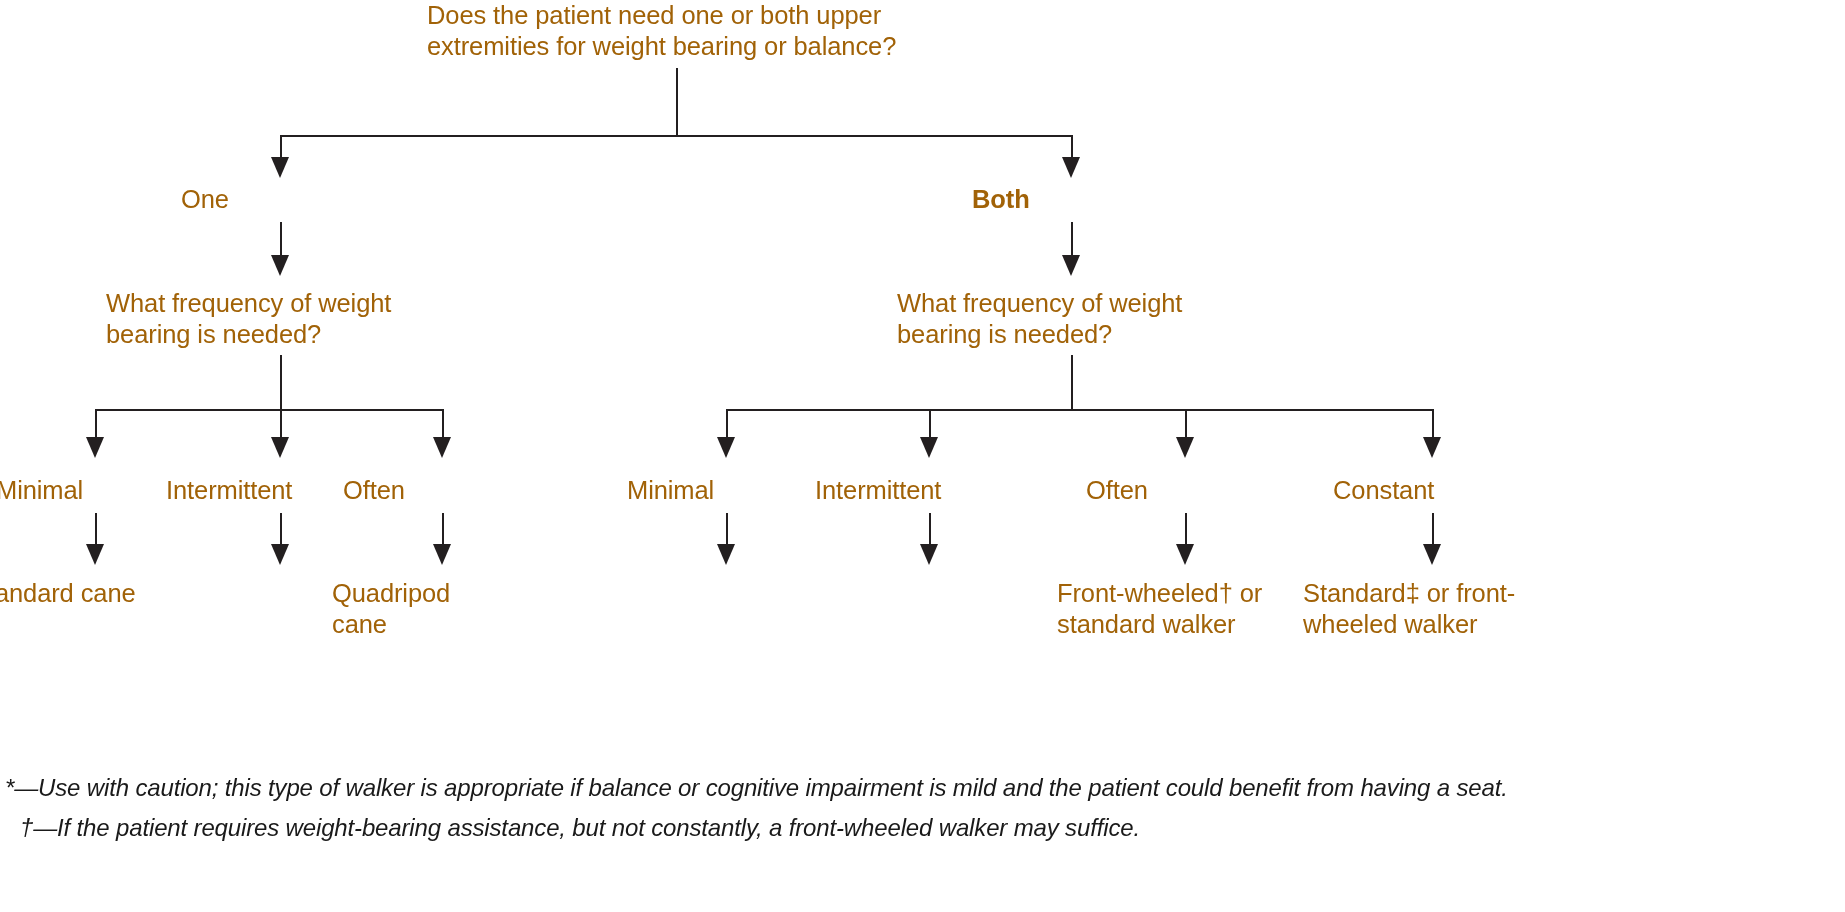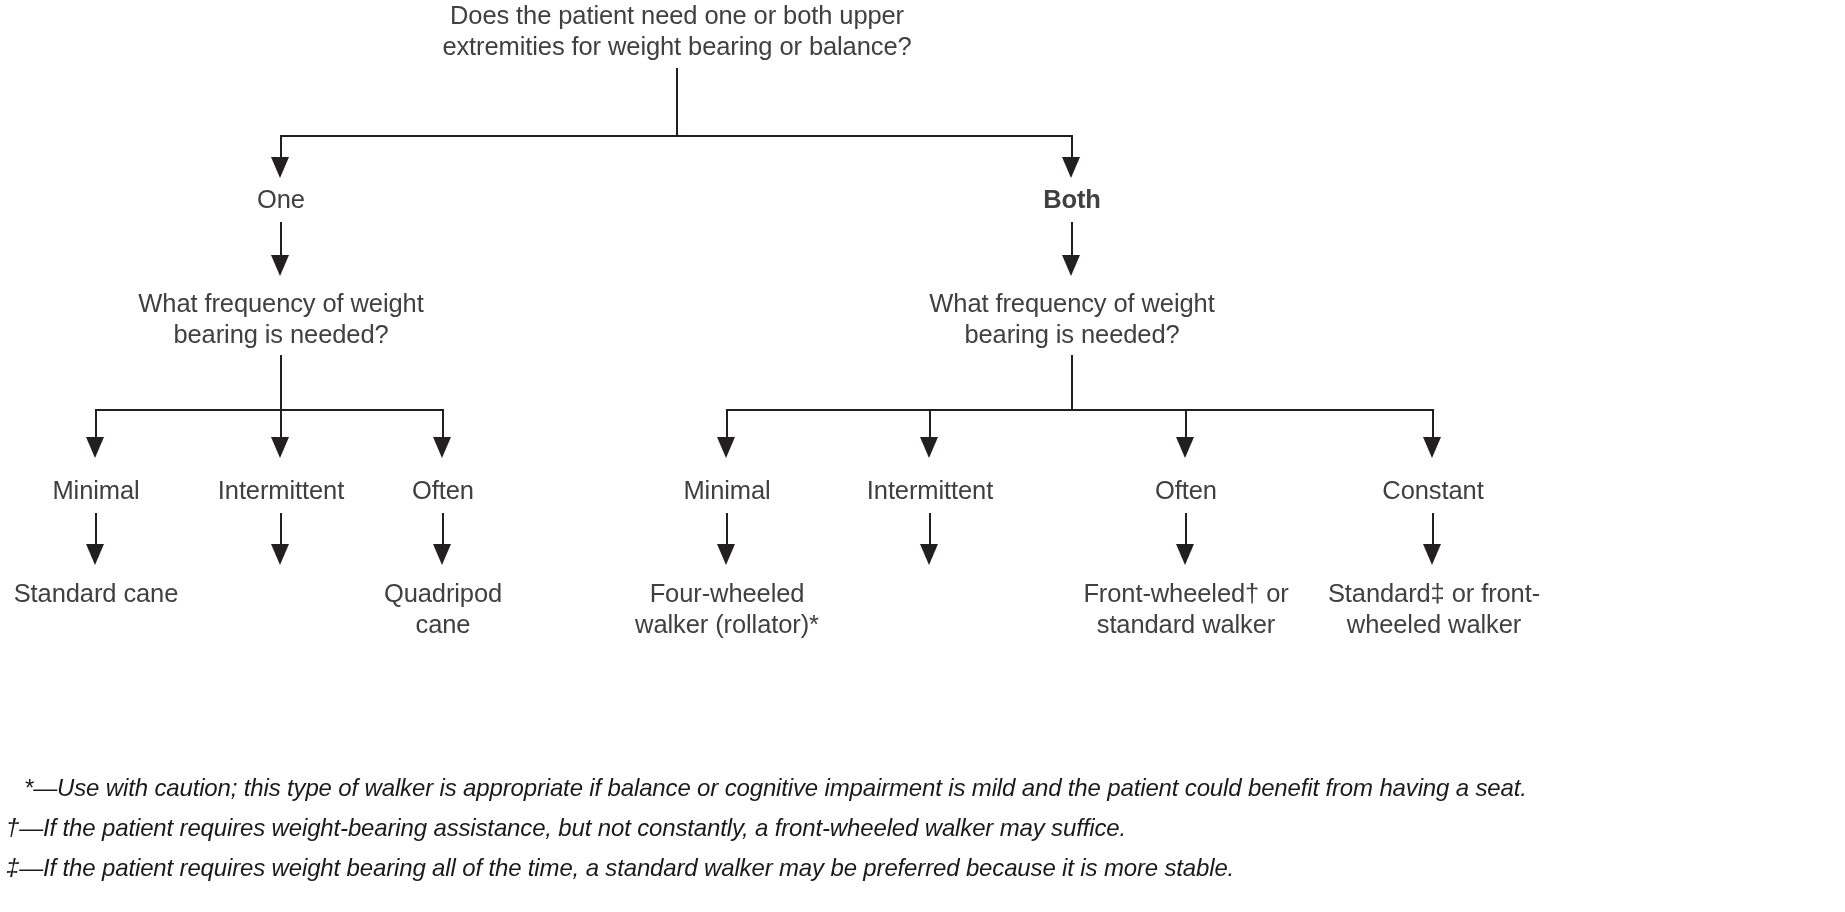--- a/index.html
+++ b/index.html
@@ -15,24 +15,24 @@
     position: relative;
     width: 1845px;
     height: 912px;
     background: #ffffff;
     overflow: hidden;
   }
 
   
   .node {
     position: absolute;
-    text-align: center;
+    text-align: left;
     font-size: 25.5px;
     line-height: 30px;
-    color: #404040;
+    color: #a16207;
     letter-spacing: -0.1px;
     white-space: pre-line;
   }
   .node.lvl-root   { font-size: 25.5px; line-height: 31px; }
   .node.lvl-branch { font-size: 25.5px; }
   .node.lvl-q      { font-size: 25.5px; line-height: 31px; }
   .node.lvl-freq   { font-size: 25.5px; }
   .node.lvl-out    { font-size: 25.5px; line-height: 31px; }
 
   
@@ -162,26 +162,23 @@
   <div class="arrow-stem" style="left:1185px; top:513px; height:38px;"></div>
   <div class="arrow-head" style="left:1176px; top:544px;"></div>
 
   <div class="arrow-stem" style="left:1432px; top:513px; height:38px;"></div>
   <div class="arrow-head" style="left:1423px; top:544px;"></div>
 
   <div class="node lvl-out" style="left:-29px; top:578px; width:250px;">Standard cane</div>
   <div class="node lvl-out" style="left:332px; top:578px; width:222px;">Quadripod
 cane</div>
 
-  <div class="node lvl-out" style="left:591px; top:578px; width:272px;">Four-wheeled
-walker (rollator)*</div>
   <div class="node lvl-out" style="left:1057px; top:578px; width:258px;">Front-wheeled† or
 standard walker</div>
   <div class="node lvl-out" style="left:1303px; top:578px; width:262px;">Standard‡ or front-
 wheeled walker</div>
 
   <div class="footnotes" style="top:768px;">
-    <div class="footnote" style="margin-left:24px;">*—Use with caution; this type of walker is appropriate if balance or cognitive impairment is mild and the patient could benefit from having a seat.</div>
-    <div class="footnote" style="margin-left:6px;">†—If the patient requires weight-bearing assistance, but not constantly, a front-wheeled walker may suffice.</div>
-    <div class="footnote" style="margin-left:6px;">‡—If the patient requires weight bearing all of the time, a standard walker may be preferred because it is more stable.</div>
+    <div class="footnote" style="margin-left:5px;">*—Use with caution; this type of walker is appropriate if balance or cognitive impairment is mild and the patient could benefit from having a seat.</div>
+    <div class="footnote" style="margin-left:20px;">†—If the patient requires weight-bearing assistance, but not constantly, a front-wheeled walker may suffice.</div>
   </div>
 
 </div>
 
 </body></html>

